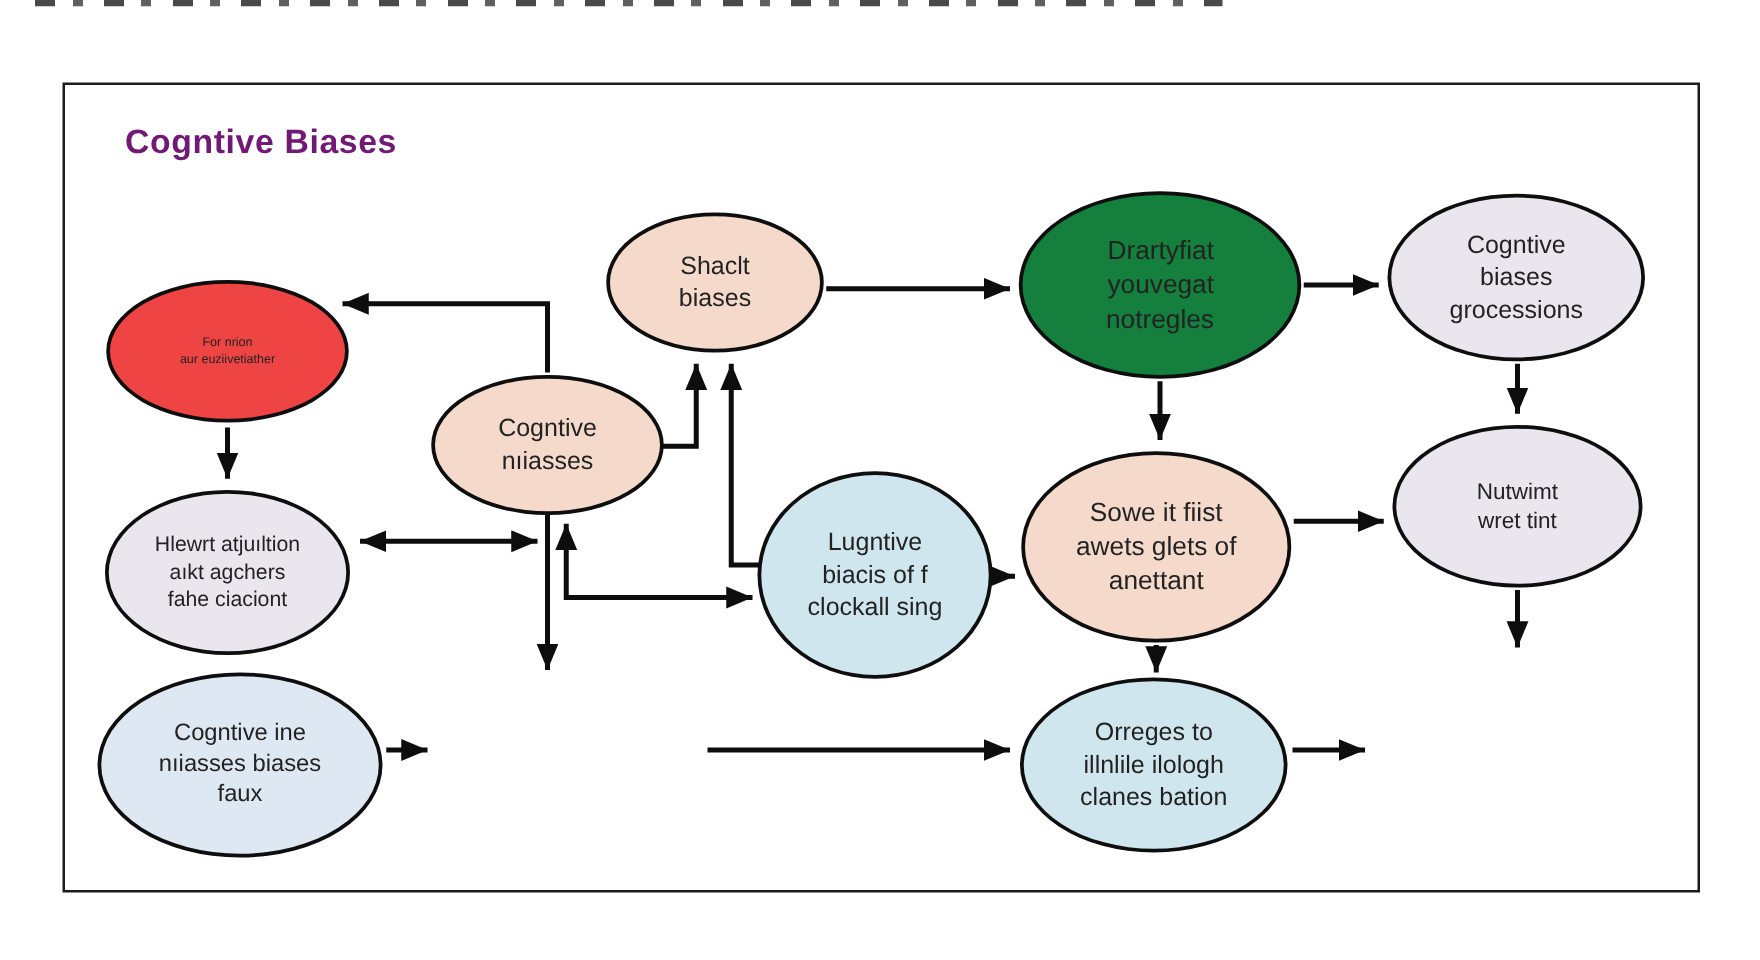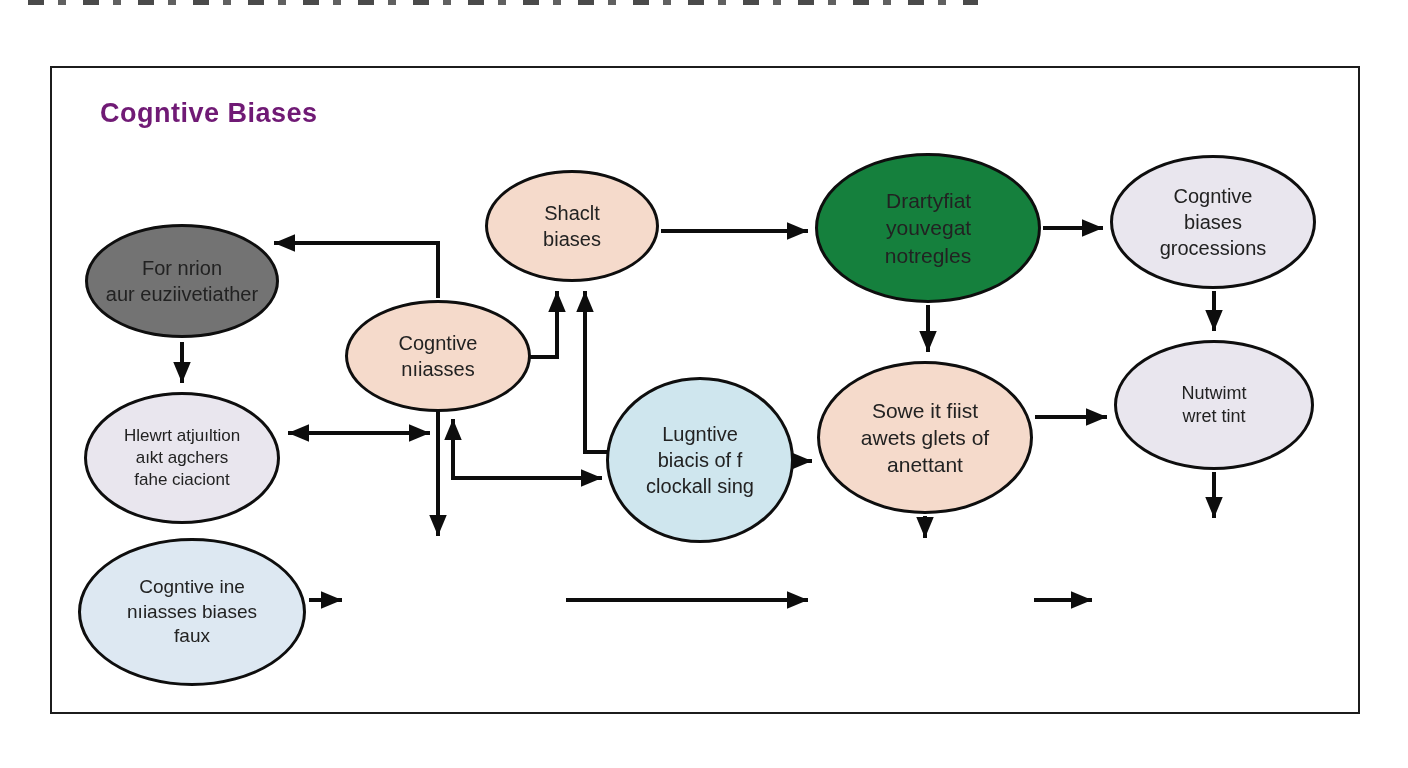--- a/index.html
+++ b/index.html
@@ -46,21 +46,21 @@
       <line x1="1035" y1="417" x2="1107" y2="417" marker-end="url(#ah)"></line>
       <line x1="1214" y1="472" x2="1214" y2="518" marker-end="url(#ah)"></line>
       <line x1="925" y1="516" x2="925" y2="538" marker-end="url(#ah)"></line>
       <line x1="796" y1="461" x2="812" y2="461" marker-end="url(#ah)"></line>
       <line x1="309" y1="600" x2="342" y2="600" marker-end="url(#ah)"></line>
       <line x1="566" y1="600" x2="808" y2="600" marker-end="url(#ah)"></line>
       <line x1="1034" y1="600" x2="1092" y2="600" marker-end="url(#ah)"></line>
     </g>
   </svg>
 
-  <div class="node" style="left: 85px; top: 224px; width: 194px; height: 114px; font-size: 20px; background: #737373;">For nrion
+  <div class="node" style="left: 85px; top: 224px; width: 194px; height: 114px; font-size: 10px; background: #ef4444;">For nrion
 aur euziivetiather</div>
 
   <div class="node" style="left: 84px; top: 392px; width: 196px; height: 132px; font-size: 17px; background: rgb(233, 230, 238);">Hlewrt atjuıltion
 aıkt agchers
 fahe ciaciont</div>
 
   <div class="node" style="left: 78px; top: 538px; width: 228px; height: 148px; font-size: 19px; background: rgb(221, 232, 242);">Cogntive ine
 nıiasses biases
 faux</div>
 
@@ -76,20 +76,23 @@
 clockall sing</div>
 
   <div class="node" style="left: 815px; top: 153px; width: 226px; height: 150px; font-size: 21px; background: #15803d; text-align: right;">Drartyfiat
 youvegat
 notregles</div>
 
   <div class="node" style="left: 817px; top: 361px; width: 216px; height: 153px; font-size: 21px; background: rgb(245, 218, 203);">Sowe it fiist
 awets glets of
 anettant</div>
 
+  <div class="node" style="left: 816px; top: 542px; width: 214px; height: 140px; font-size: 20px; background: rgb(207, 230, 238);">Orreges to
+illnlile ilologh
+clanes bation</div>
 
   <div class="node" style="left: 1110px; top: 155px; width: 206px; height: 134px; font-size: 20px; background: rgb(233, 230, 238);">Cogntive
 biases
 grocessions</div>
 
   <div class="node" style="left: 1114px; top: 340px; width: 200px; height: 130px; font-size: 18px; background: rgb(233, 230, 238);">Nutwimt
 wret tint</div>
 
 
 </div>

